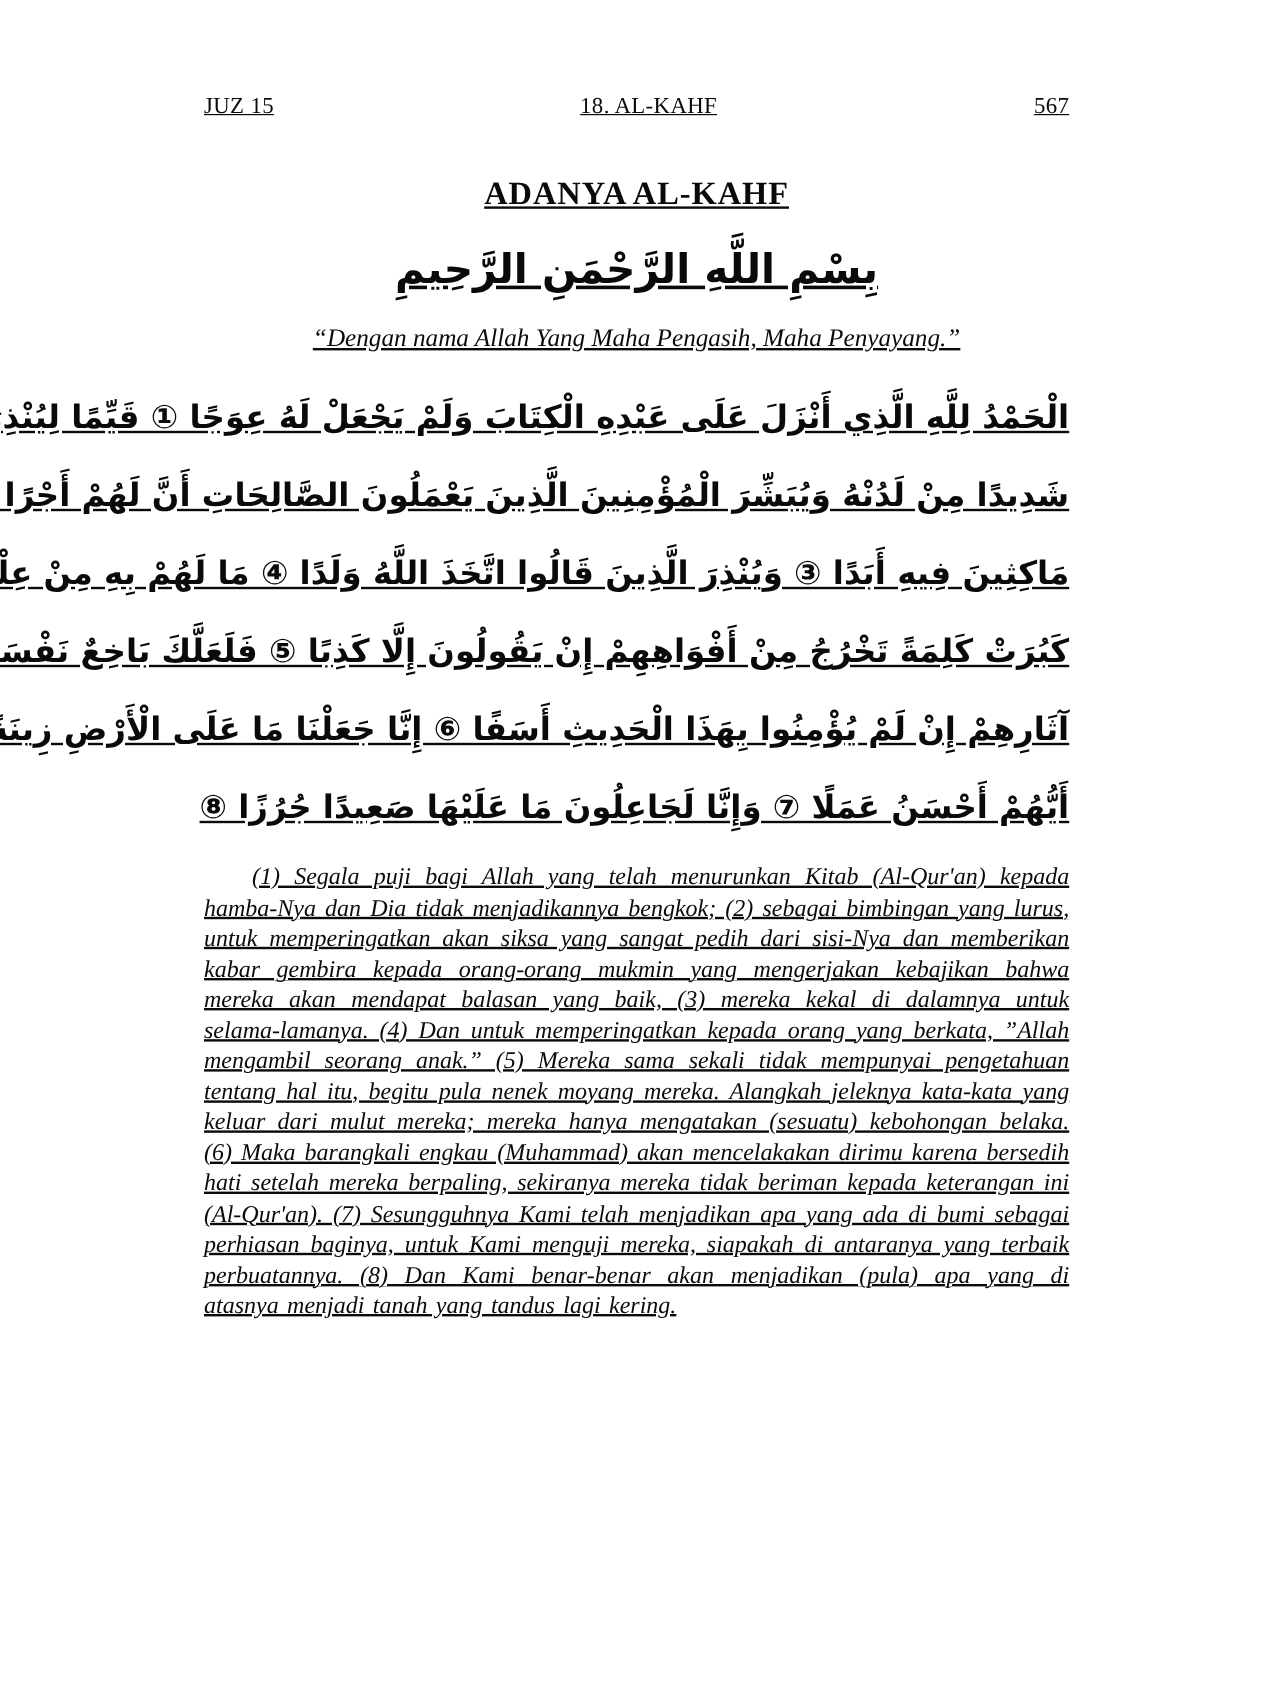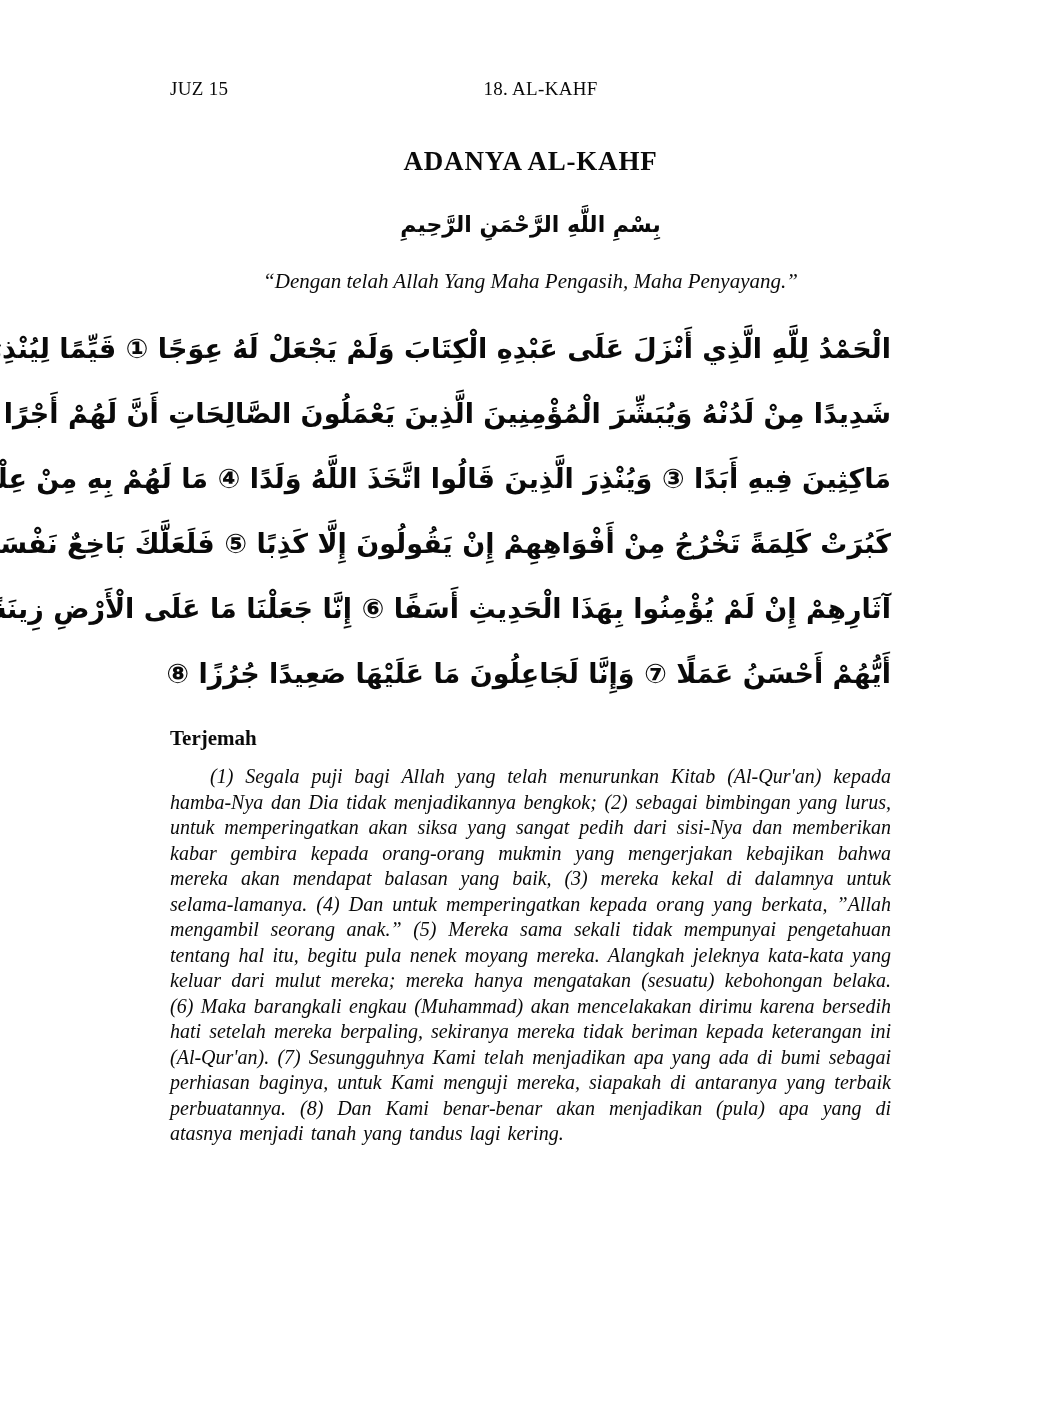--- a/index.html
+++ b/index.html
@@ -5,20 +5,21 @@
   * { margin: 0; padding: 0; box-sizing: border-box; }
   html, body { background: #ffffff; }
   body { font-family: "Liberation Serif", serif; color: #0a0a0a; }
   .page {
     position: relative;
     width: 1063px;
     height: 1417px;
     background: #ffffff;
     margin: 0 auto;
     overflow: hidden;
+    text-decoration: underline;
   }
   .content {
     padding: 78px 172px 0 170px; 
   }
   
   .running-header {
     display: grid;
     grid-template-columns: 1fr auto 1fr;
     align-items: baseline;
     font-size: 19px;
@@ -35,21 +36,21 @@
     font-weight: bold;
     letter-spacing: 0.8px;
   }
 
   .bismillah {
     margin-top: 16px;
     text-align: center;
     direction: rtl;
     font-family: "DejaVu Sans", sans-serif;
     font-weight: bold;
-    font-size: 22px;
+    font-size: 34px;
     line-height: 64px;
   }
 
   .bismillah-translation {
     margin-top: 12px;
     text-align: center;
     font-style: italic;
     font-size: 21px;
   }
 
@@ -96,36 +97,36 @@
 </style>
 </head>
 <body>
 
 <div class="page">
   <div class="content">
 
     <div class="running-header">
       <span class="left">JUZ 15</span>
       <span class="mid">18. AL-KAHF</span>
+      <span class="right">567</span>
     </div>
 
     <div class="surah-title">ADANYA AL-KAHF</div>
 
     <div class="bismillah" dir="rtl" lang="ar">بِسْمِ اللَّهِ الرَّحْمَنِ الرَّحِيمِ</div>
 
-    <div class="bismillah-translation">“Dengan telah Allah Yang Maha Pengasih, Maha Penyayang.”</div>
+    <div class="bismillah-translation">“Dengan nama Allah Yang Maha Pengasih, Maha Penyayang.”</div>
 
 
     <div class="arabic-block" dir="rtl" lang="ar">
       <div class="arabic-line">الْحَمْدُ لِلَّهِ الَّذِي أَنْزَلَ عَلَى عَبْدِهِ الْكِتَابَ وَلَمْ يَجْعَلْ لَهُ عِوَجًا ① قَيِّمًا لِيُنْذِرَ بَأْسًا</div>
       <div class="arabic-line">شَدِيدًا مِنْ لَدُنْهُ وَيُبَشِّرَ الْمُؤْمِنِينَ الَّذِينَ يَعْمَلُونَ الصَّالِحَاتِ أَنَّ لَهُمْ أَجْرًا حَسَنًا ②</div>
       <div class="arabic-line">مَاكِثِينَ فِيهِ أَبَدًا ③ وَيُنْذِرَ الَّذِينَ قَالُوا اتَّخَذَ اللَّهُ وَلَدًا ④ مَا لَهُمْ بِهِ مِنْ عِلْمٍ وَلَا لِآبَائِهِمْ</div>
       <div class="arabic-line">كَبُرَتْ كَلِمَةً تَخْرُجُ مِنْ أَفْوَاهِهِمْ إِنْ يَقُولُونَ إِلَّا كَذِبًا ⑤ فَلَعَلَّكَ بَاخِعٌ نَفْسَكَ عَلَى</div>
       <div class="arabic-line">آثَارِهِمْ إِنْ لَمْ يُؤْمِنُوا بِهَذَا الْحَدِيثِ أَسَفًا ⑥ إِنَّا جَعَلْنَا مَا عَلَى الْأَرْضِ زِينَةً لَهَا لِنَبْلُوَهُمْ</div>
       <div class="arabic-line centered">أَيُّهُمْ أَحْسَنُ عَمَلًا ⑦ وَإِنَّا لَجَاعِلُونَ مَا عَلَيْهَا صَعِيدًا جُرُزًا ⑧</div>
     </div>
 
-    <div class="terjemah-heading">Terjemah</div>
 
     <p class="terjemah-text">(1) Segala puji bagi Allah yang telah menurunkan Kitab (Al-Qur'an) kepada hamba-Nya dan Dia tidak menjadikannya bengkok; (2) sebagai bimbingan yang lurus, untuk memperingatkan akan siksa yang sangat pedih dari sisi-Nya dan memberikan kabar gembira kepada orang-orang mukmin yang mengerjakan kebajikan bahwa mereka akan mendapat balasan yang baik, (3) mereka kekal di dalamnya untuk selama-lamanya. (4) Dan untuk memperingatkan kepada orang yang berkata, ”Allah mengambil seorang anak.” (5) Mereka sama sekali tidak mempunyai pengetahuan tentang hal itu, begitu pula nenek moyang mereka. Alangkah jeleknya kata-kata yang keluar dari mulut mereka; mereka hanya mengatakan (sesuatu) kebohongan belaka. (6) Maka barangkali engkau (Muhammad) akan mencelakakan dirimu karena bersedih hati setelah mereka berpaling, sekiranya mereka tidak beriman kepada keterangan ini (Al-Qur'an). (7) Sesungguhnya Kami telah menjadikan apa yang ada di bumi sebagai perhiasan baginya, untuk Kami menguji mereka, siapakah di antaranya yang terbaik perbuatannya. (8) Dan Kami benar-benar akan menjadikan (pula) apa yang di atasnya menjadi tanah yang tandus lagi kering.</p>
 
   </div>
 </div>
 
 </body></html>

